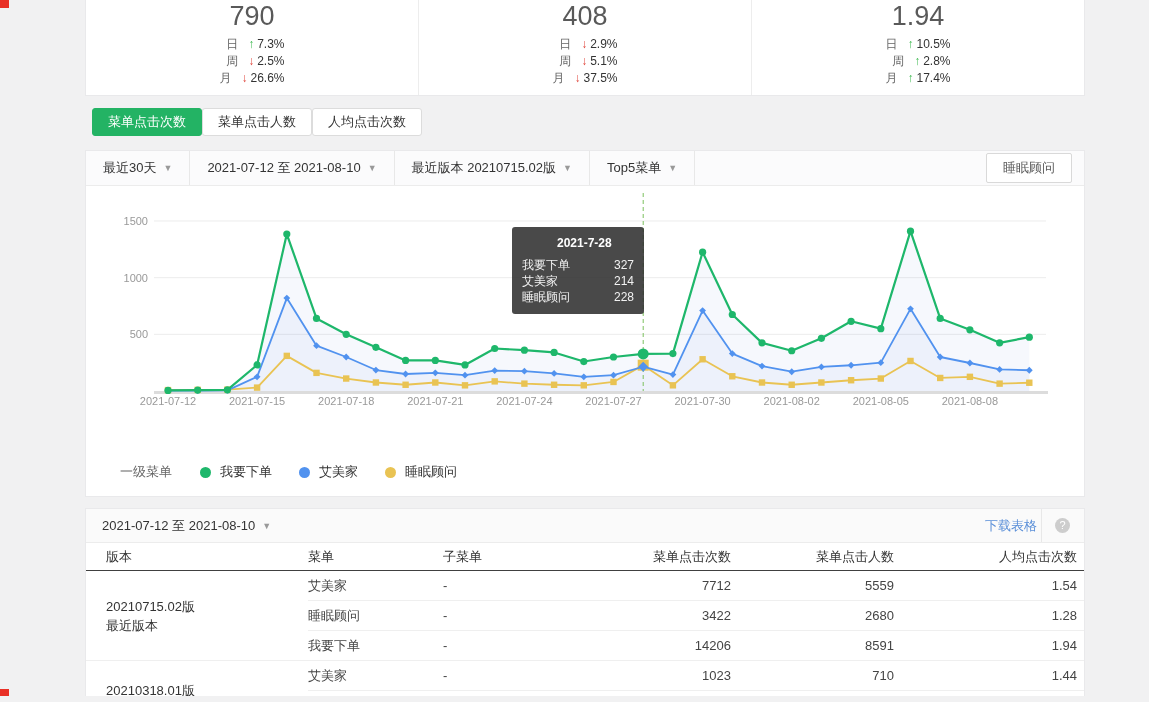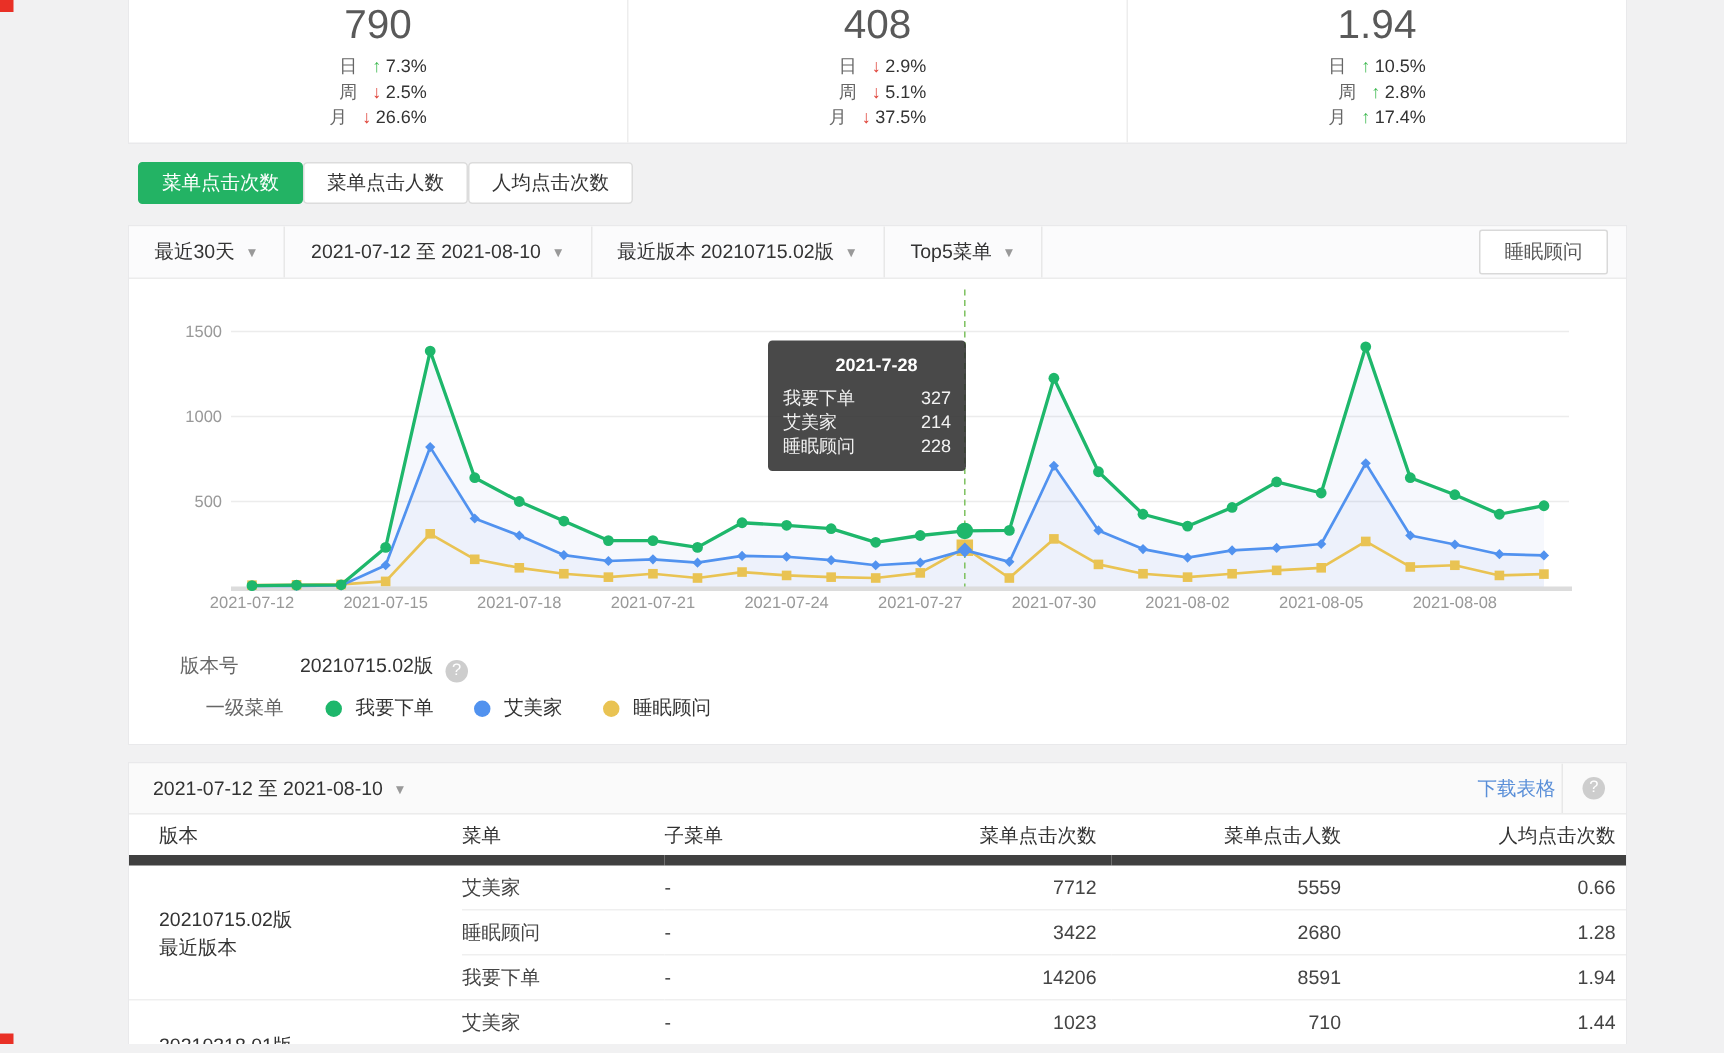--- a/index.html
+++ b/index.html
@@ -46,35 +46,35 @@
            border-radius:3px;color:#fff;font-size:12px;padding:9px 10px;z-index:6;}
   .tt-title{font-weight:bold;margin-bottom:7px;margin-left:35px;}
   .tt-row{display:flex;justify-content:space-between;line-height:16px;color:#f2f2f2;}
   .tt-row .v{margin-left:12px;}
   .meta-row{position:absolute;left:34px;top:284px;font-size:13px;}
   .meta-lbl{display:inline-block;width:80px;color:#666;}
   .meta-val{color:#333;}
   .qmark{display:inline-block;width:15px;height:15px;border-radius:50%;background:#cdcdcd;
          color:#fff;font-size:11px;text-align:center;line-height:15px;margin-left:8px;
          vertical-align:-2px;}
-  .legend-row{position:absolute;left:51px;top:312px;font-size:13px;display:flex;align-items:center;}
+  .legend-row{position:absolute;left:34px;top:312px;font-size:13px;display:flex;align-items:center;}
   .legend-item{display:flex;align-items:center;margin-right:27px;cursor:pointer;}
   .legend-dot{width:11px;height:11px;border-radius:50%;margin-right:9px;}
 
   
   #table-card{left:85px;top:508px;width:1000px;height:200px;overflow:hidden;}
   .tbl-bar{height:33px;display:flex;align-items:center;background:#fafafa;
            border-bottom:1px solid #ececec;font-size:13px;}
   .tbl-date{padding-left:16px;display:flex;align-items:center;cursor:pointer;}
   .tbl-right{margin-left:auto;display:flex;align-items:center;height:100%;}
   #download-link{color:#5a8fd8;cursor:pointer;margin-right:4px;}
   .tbl-help{border-left:1px solid #e8e8e8;height:100%;display:flex;align-items:center;
             padding:0 14px 0 13px;}
   table{width:100%;border-collapse:collapse;font-size:13px;table-layout:fixed;}
-  th{font-weight:normal;color:#333;height:27px;border-bottom:7px solid #404040;
+  th{font-weight:normal;color:#333;height:27px;border-bottom:1px solid #404040;
      text-align:left;padding:0;}
   td{height:29px;border-bottom:1px solid #efefef;color:#444;padding:0;}
   th.num,td.num{text-align:right;}
   th.c1,td.c1{padding-left:20px;}
   td.version{color:#333;line-height:19px;}
   th.num.c4,td.num.c4{padding-right:10px;}
   th.num.c5,td.num.c5{padding-right:10px;}
   th.num.c6,td.num.c6{padding-right:7px;}
 </style>
 </head>
@@ -247,23 +247,20 @@
             <span class="n">艾美家</span>
             <span class="v">214</span>
           </div>
           <div class="tt-row">
             <span class="n">睡眠顾问</span>
             <span class="v">228</span>
           </div>
         </div>
     </div>
 
-    <div class="meta-row">
-      <span class="meta-lbl">版本号</span><span class="meta-val">20210715.02版</span><span class="qmark">?</span>
-    </div>
 
     <div class="legend-row">
       <span class="meta-lbl">一级菜单</span>
       <span id="legend-items" style="display:flex;">
           <span class="legend-item">
             <span class="legend-dot" style="background: rgb(30, 183, 107);"></span>
             <span>我要下单</span>
           </span>
           <span class="legend-item">
             <span class="legend-dot" style="background: rgb(81, 146, 239);"></span>
@@ -312,21 +309,21 @@
       <tbody id="tbl-body">
           <tr>
             <td class="c1 version" rowspan="3">
               <div>20210715.02版</div>
               <div>最近版本</div>
             </td>
             <td>艾美家</td>
             <td>-</td>
             <td class="num c4">7712</td>
             <td class="num c5">5559</td>
-            <td class="num c6">0.66</td>
+            <td class="num c6">1.54</td>
           </tr>
           <tr>
             <td>睡眠顾问</td>
             <td>-</td>
             <td class="num c4">3422</td>
             <td class="num c5">2680</td>
             <td class="num c6">1.28</td>
           </tr>
           <tr>
             <td>我要下单</td>

